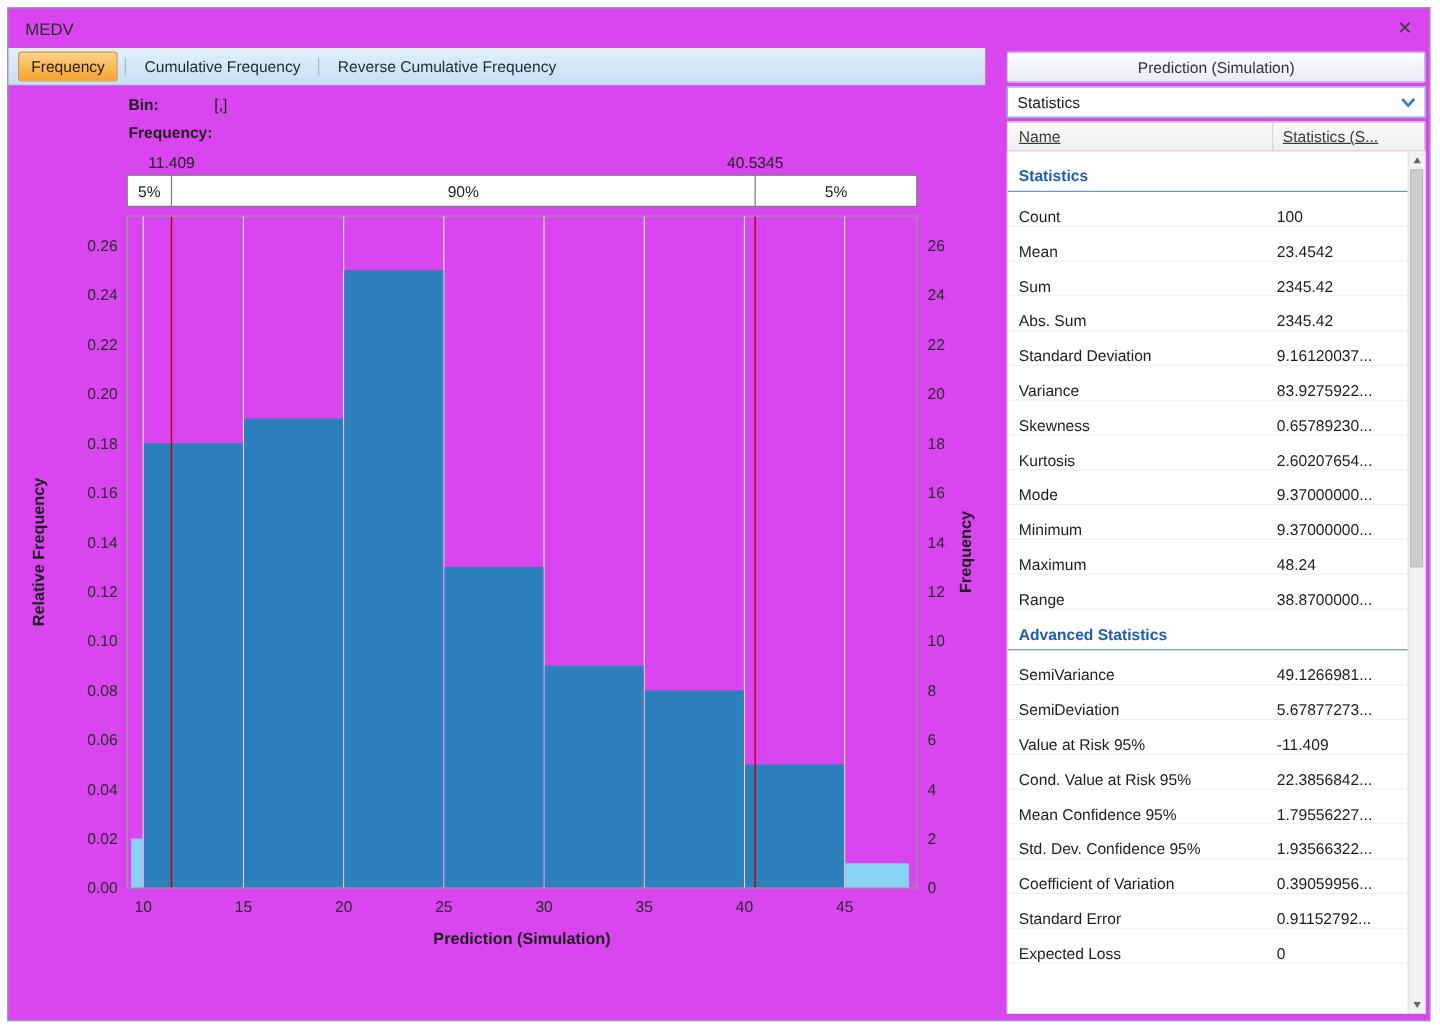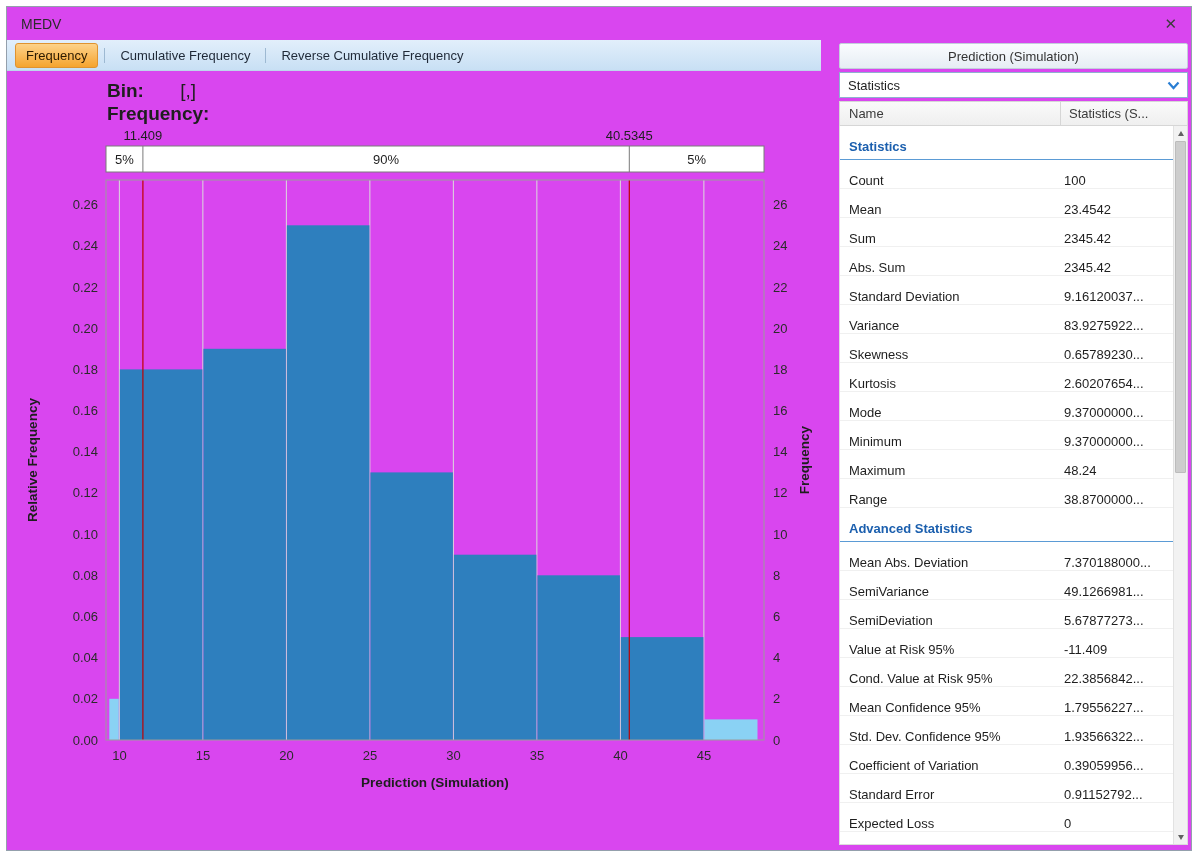--- a/index.html
+++ b/index.html
@@ -10,35 +10,35 @@
     padding:0 14px;font-size:14px;color:#2b2b2b;}
   .close{font-size:15px;color:#3c3c3c;cursor:pointer;line-height:1;}
   .main{flex:1;display:flex;min-height:0;gap:16px;}
   .left{flex:1;display:flex;flex-direction:column;min-width:0;}
   .tabstrip{height:30px;flex:0 0 30px;background:linear-gradient(#e2effb,#c8e0f4);
     display:flex;align-items:center;padding-left:5px;border-bottom:1px solid #bcd6ec;}
   .tab{font-size:13px;color:#1f2937;padding:6px 12px;cursor:pointer;white-space:nowrap;}
   .tab.active{background:linear-gradient(#fdd28a,#f5a42f);border:1px solid #df9330;
     border-radius:3px;padding:4px 10px;margin:0 3px;color:#2b1a00;}
   .tabsep{width:1px;height:15px;background:#9db9d2;margin:0 3px;}
-  .chart-head{margin:9px 0 0 100px;font-size:19px;color:#1e1e1e;}
+  .chart-head{margin:9px 0 0 100px;font-size:13px;color:#1e1e1e;}
   .chart-head .hrow{height:23px;}
   .lbl{font-weight:bold;display:inline-block;min-width:68px;}
   #chart{margin-left:3px;}
 
   .right{width:354px;flex:0 0 354px;display:flex;flex-direction:column;min-height:0;}
   .panel-header{height:24px;flex:0 0 24px;margin:3px 3px 3px 2px;border:1px solid #c3cedb;border-radius:2px;
     background:linear-gradient(#fafcfe,#e6edf4);display:flex;align-items:center;justify-content:center;
     font-size:13px;color:#333;cursor:pointer;}
   .dropdown{height:24px;flex:0 0 24px;margin:0 3px 3px 2px;border:1px solid #8fb0cf;background:#fff;
     display:flex;align-items:center;justify-content:space-between;padding:0 7px 0 8px;
     font-size:13px;color:#1e1e1e;cursor:pointer;}
   .thead{display:flex;height:25px;flex:0 0 25px;box-sizing:border-box;border:1px solid #d6d6d6;
     background:linear-gradient(#fafafa,#efefef);margin:0 3px 0 2px;font-size:13px;color:#3a3a3a;align-items:stretch;}
-  .th{display:flex;align-items:center;}
+  .th{display:flex;align-items:center;text-decoration:underline;}
   .th.name{flex:1;padding-left:9px;border-right:1px solid #d6d6d6;}
   .th.value{width:118px;padding-left:8px;}
   .tbody{position:relative;flex:1;border:1px solid #dcdcdc;border-top:none;margin:0 3px 5px 2px;
     overflow:hidden;font-size:13px;color:#1e1e1e;background:#fff;}
   .section-header{color:#1b5fae;font-weight:bold;padding:13px 0 5px 9px;
     border-bottom:1px solid #5b9bd5;margin-right:13px;}
   .trow{display:flex;height:28px;align-items:flex-end;border-bottom:1px solid #f0f0f0;margin-right:13px;}
   .td.name{flex:1;padding-left:9px;white-space:nowrap;overflow:hidden;}
   .td.value{width:110px;padding-left:8px;white-space:nowrap;overflow:hidden;}
 
@@ -209,24 +209,20 @@
             <div class="trow">
               <div class="td name">Maximum</div>
               <div class="td value">48.24</div>
             </div>
             <div class="trow">
               <div class="td name">Range</div>
               <div class="td value">38.8700000...</div>
             </div>
             <div class="section-header">Advanced Statistics</div>
             <div class="trow">
-              <div class="td name">Mean Abs. Deviation</div>
-              <div class="td value">7.370188000...</div>
-            </div>
-            <div class="trow">
               <div class="td name">SemiVariance</div>
               <div class="td value">49.1266981...</div>
             </div>
             <div class="trow">
               <div class="td name">SemiDeviation</div>
               <div class="td value">5.67877273...</div>
             </div>
             <div class="trow">
               <div class="td name">Value at Risk 95%</div>
               <div class="td value">-11.409</div>

